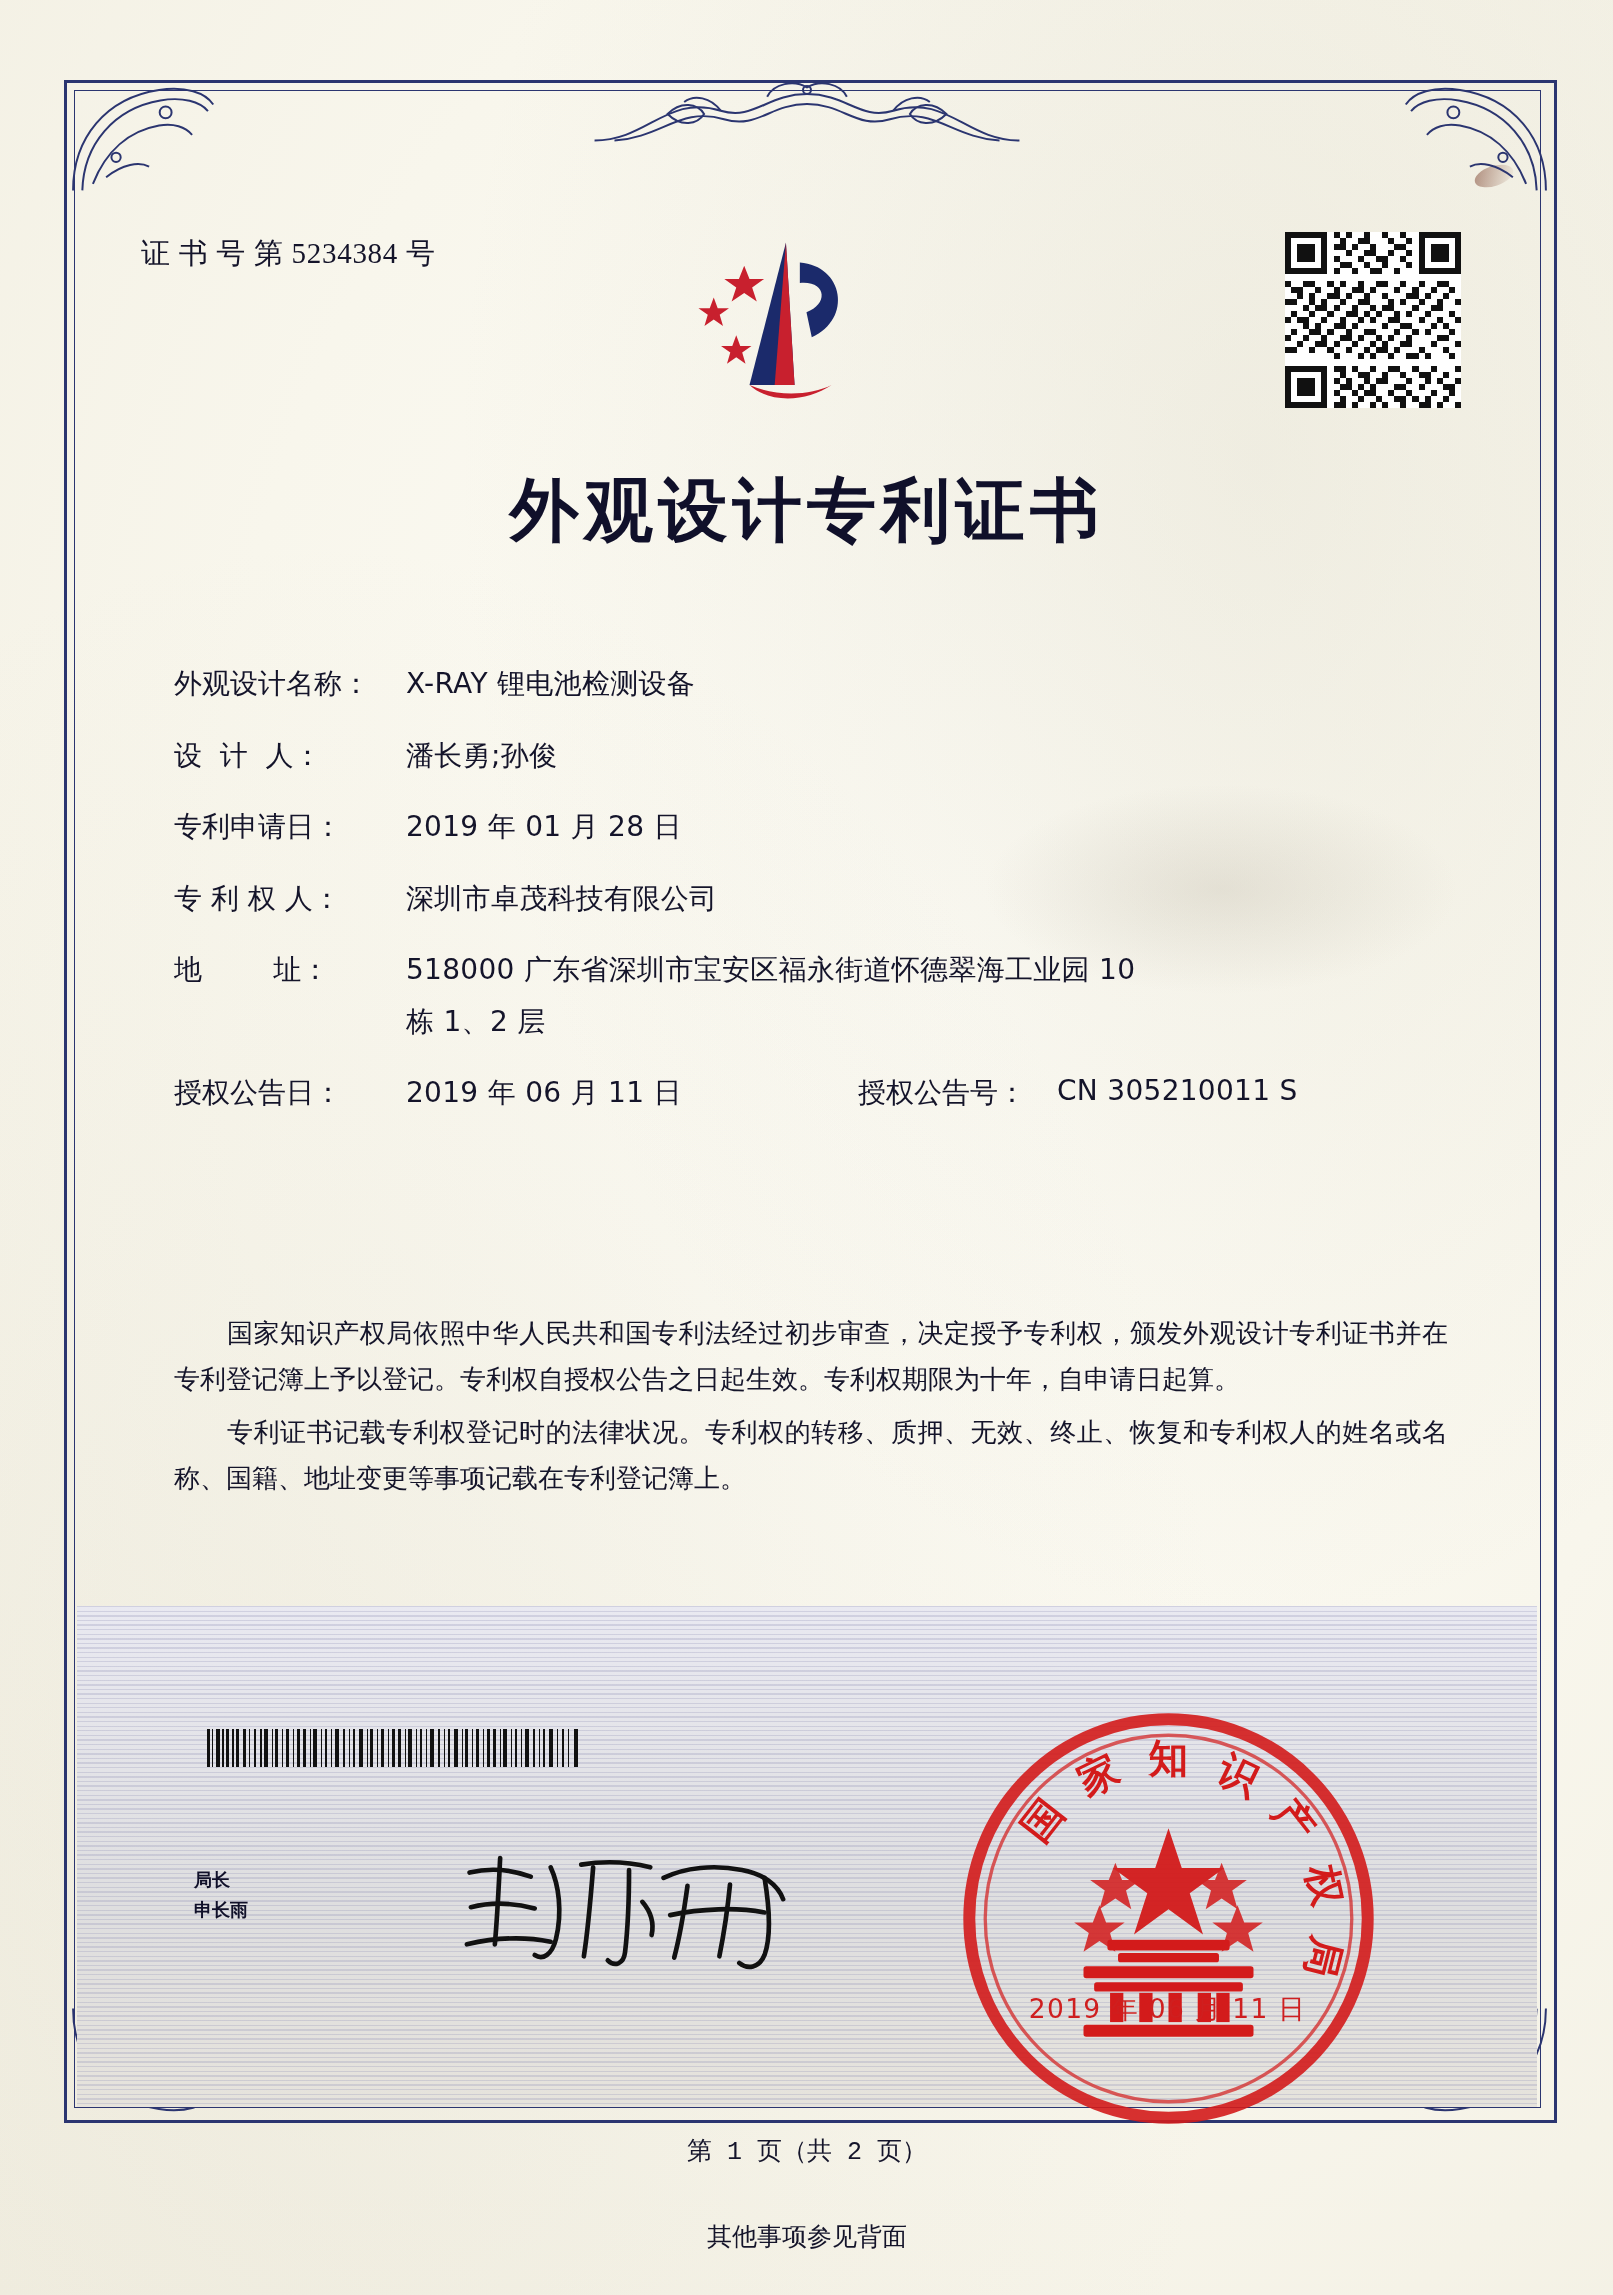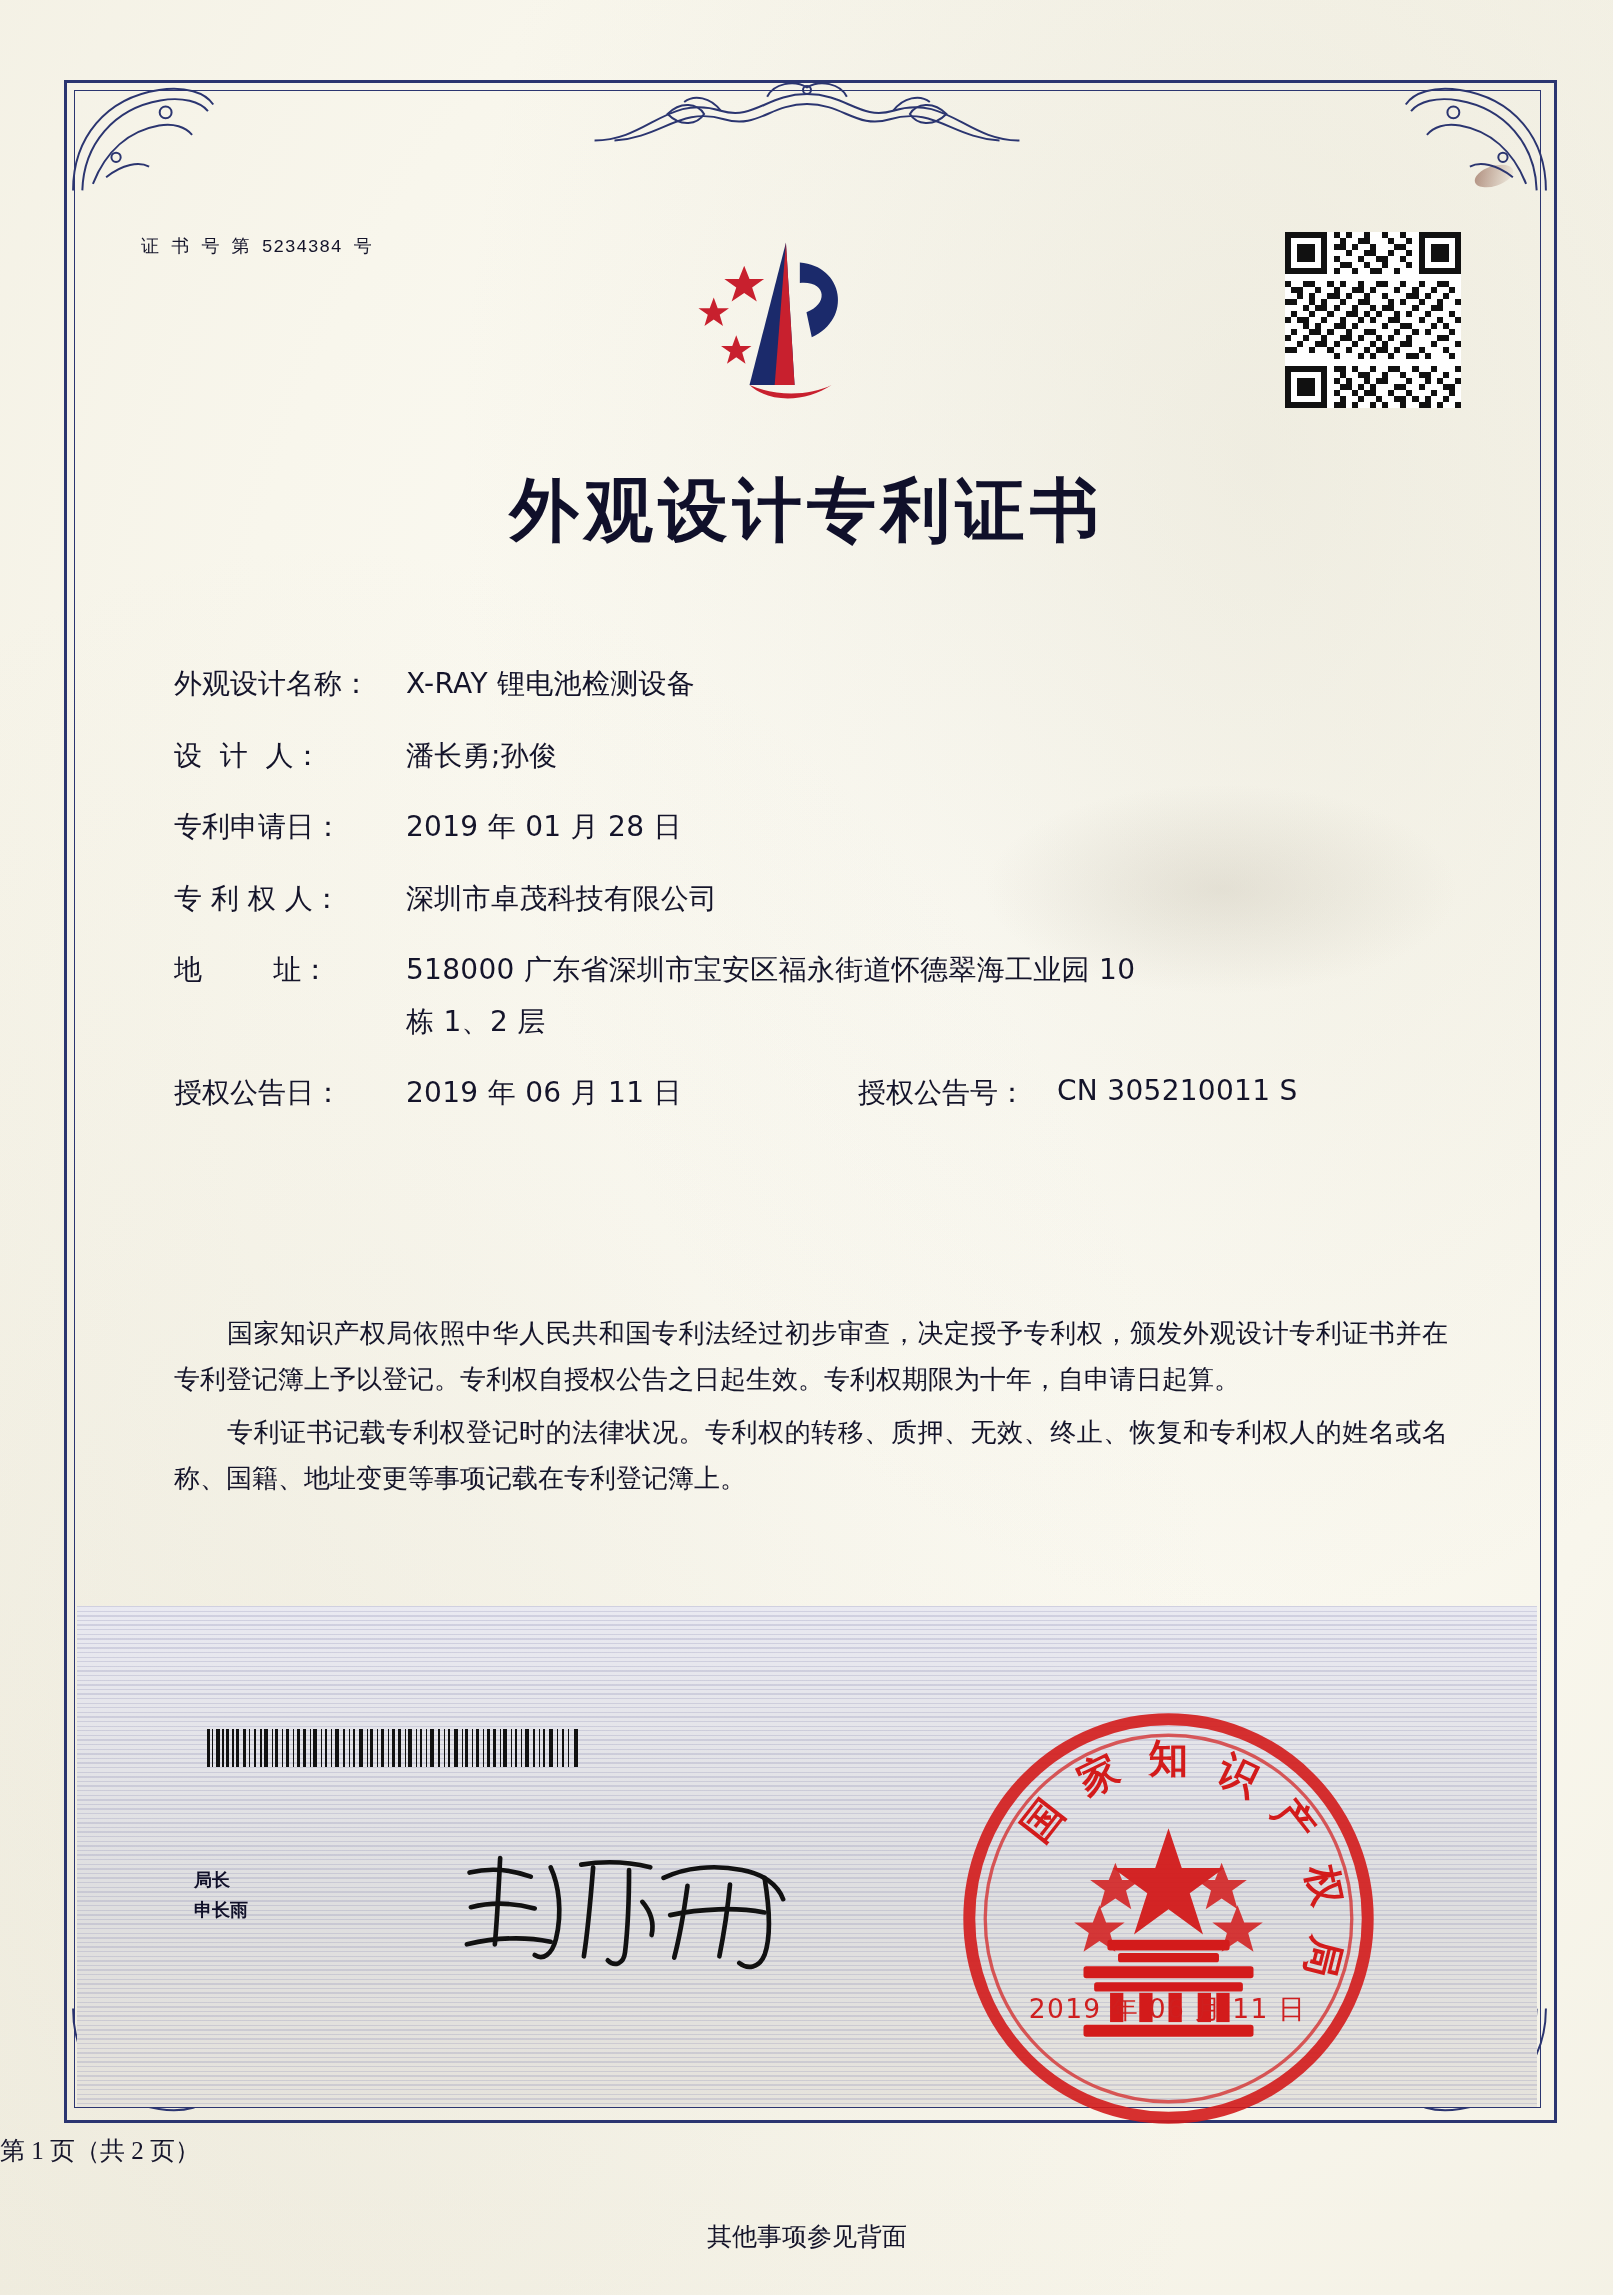--- a/index.html
+++ b/index.html
@@ -69,25 +69,25 @@
     height: 80px;
     color: #2b3570;
   }
   .top-flourish svg { width: 100%; height: 100%; display: block; }
 
   
   .cert-no {
     position: absolute;
     left: 141px;
     top: 234px;
-    font-size: 18px;
+    font-size: 29px;
     letter-spacing: 0.7px;
     color: #14142a;
     white-space: nowrap;
-    font-family: Liberation Mono, monospace;
+    font-family: Liberation Serif, serif;
   }
   .logo {
     position: absolute;
     left: 670px;
     top: 226px;
     width: 212px;
     height: 199px;
   }
   .qr {
     position: absolute;
@@ -226,24 +226,24 @@
     font-size: 26.5px;
     letter-spacing: 1.3px;
     font-family: "DejaVu Sans", "Liberation Sans", sans-serif;
   }
 
   
   .page-no {
     position: absolute;
     left: 0; right: 0;
     top: 2134px;
-    text-align: left;
+    text-align: center;
     font-size: 25px;
     color: #14142a;
-    font-family: Liberation Serif, serif;
+    font-family: Liberation Mono, monospace;
   }
   .footnote {
     position: absolute;
     left: 0; right: 0;
     top: 2220px;
     text-align: center;
     font-size: 25px;
     color: #14142a;
     font-family: "DejaVu Sans", "Liberation Sans", sans-serif;
   }

